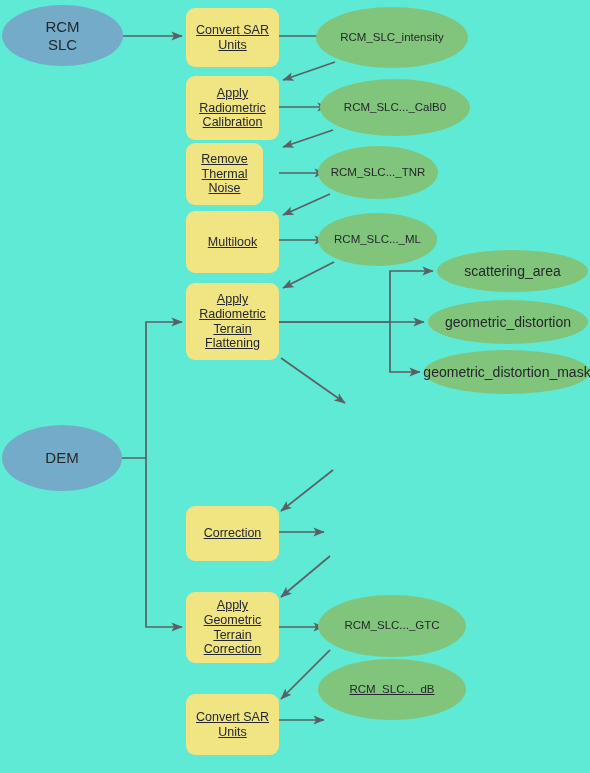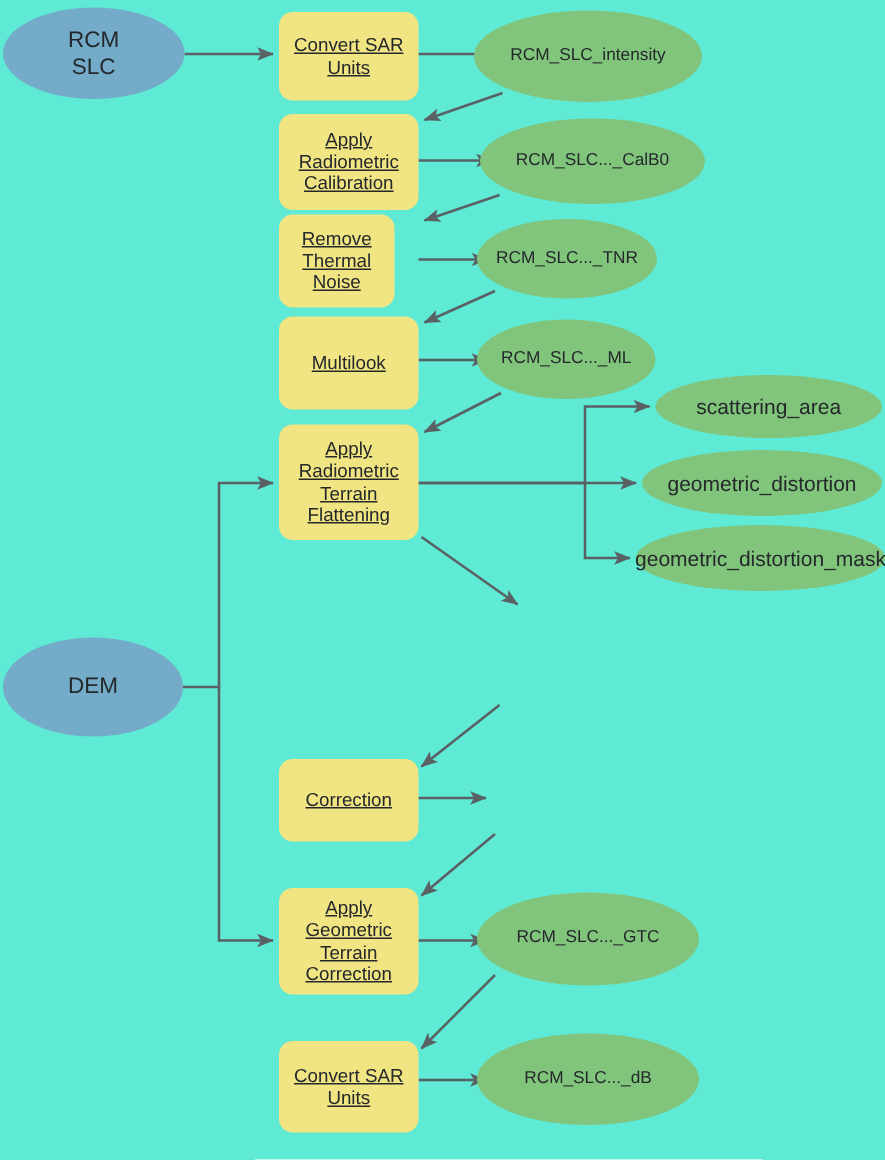--- a/index.html
+++ b/index.html
@@ -119,15 +119,15 @@
 Units</div>
 
   <div class="node node-ellipse-output" style="left: 316px; top: 7px; width: 152px; height: 61px;">RCM_SLC_intensity</div>
   <div class="node node-ellipse-output" style="left: 320px; top: 79px; width: 150px; height: 57px;">RCM_SLC..._CalB0</div>
   <div class="node node-ellipse-output" style="left: 318px; top: 146px; width: 120px; height: 53px;">RCM_SLC..._TNR</div>
   <div class="node node-ellipse-output" style="left: 318px; top: 213px; width: 119px; height: 53px;">RCM_SLC..._ML</div>
   <div class="node node-ellipse-output small-label" style="left: 437px; top: 250px; width: 151px; height: 42px;">scattering_area</div>
   <div class="node node-ellipse-output small-label" style="left: 428px; top: 300px; width: 160px; height: 44px;">geometric_distortion</div>
   <div class="node node-ellipse-output small-label" style="left: 424px; top: 350px; width: 166px; height: 44px;">geometric_distortion_mask</div>
   <div class="node node-ellipse-output" style="left: 318px; top: 595px; width: 148px; height: 62px;">RCM_SLC..._GTC</div>
-  <div class="node node-ellipse-output" style="left: 318px; top: 689px; width: 148px; height: 61px;">RCM_SLC..._dB</div>
+  <div class="node node-ellipse-output" style="left: 318px; top: 659px; width: 148px; height: 61px; text-decoration: underline;">RCM_SLC..._dB</div>
 
 </div>
 
 </body></html>

